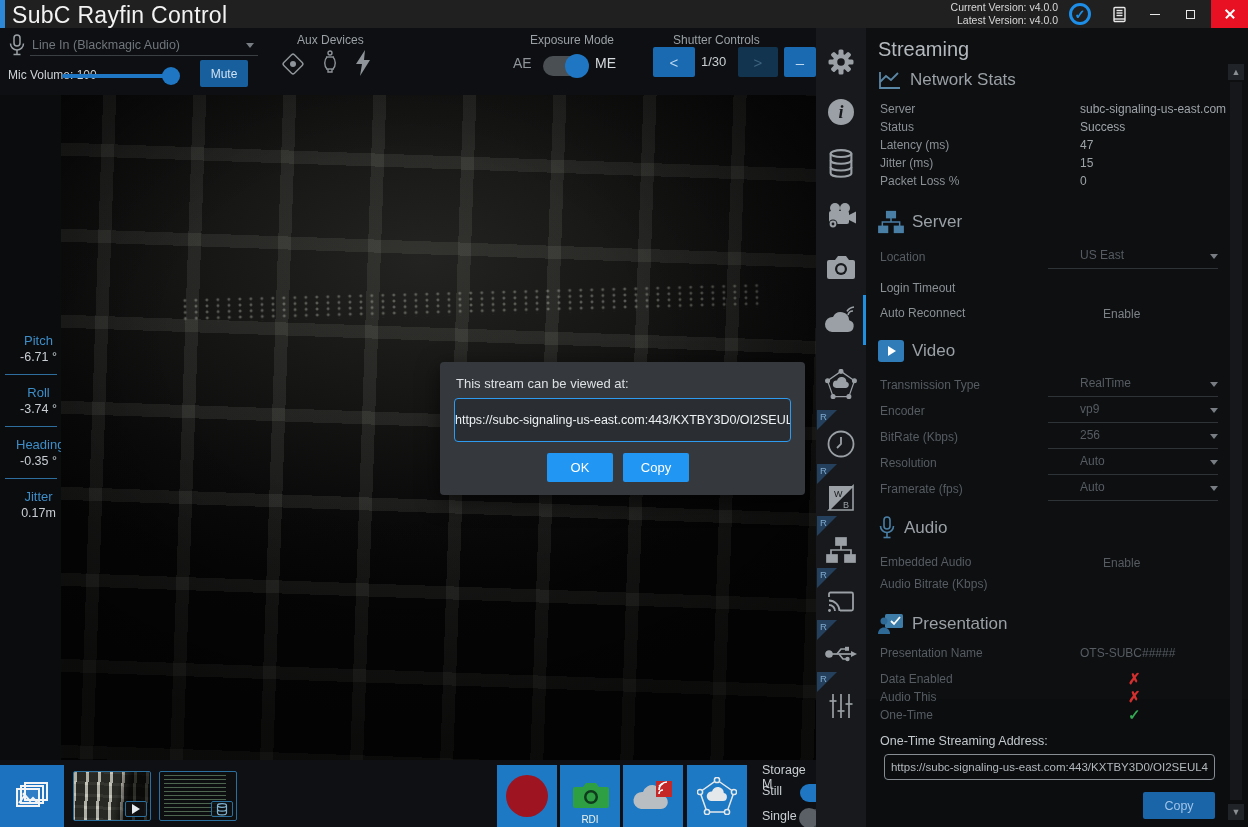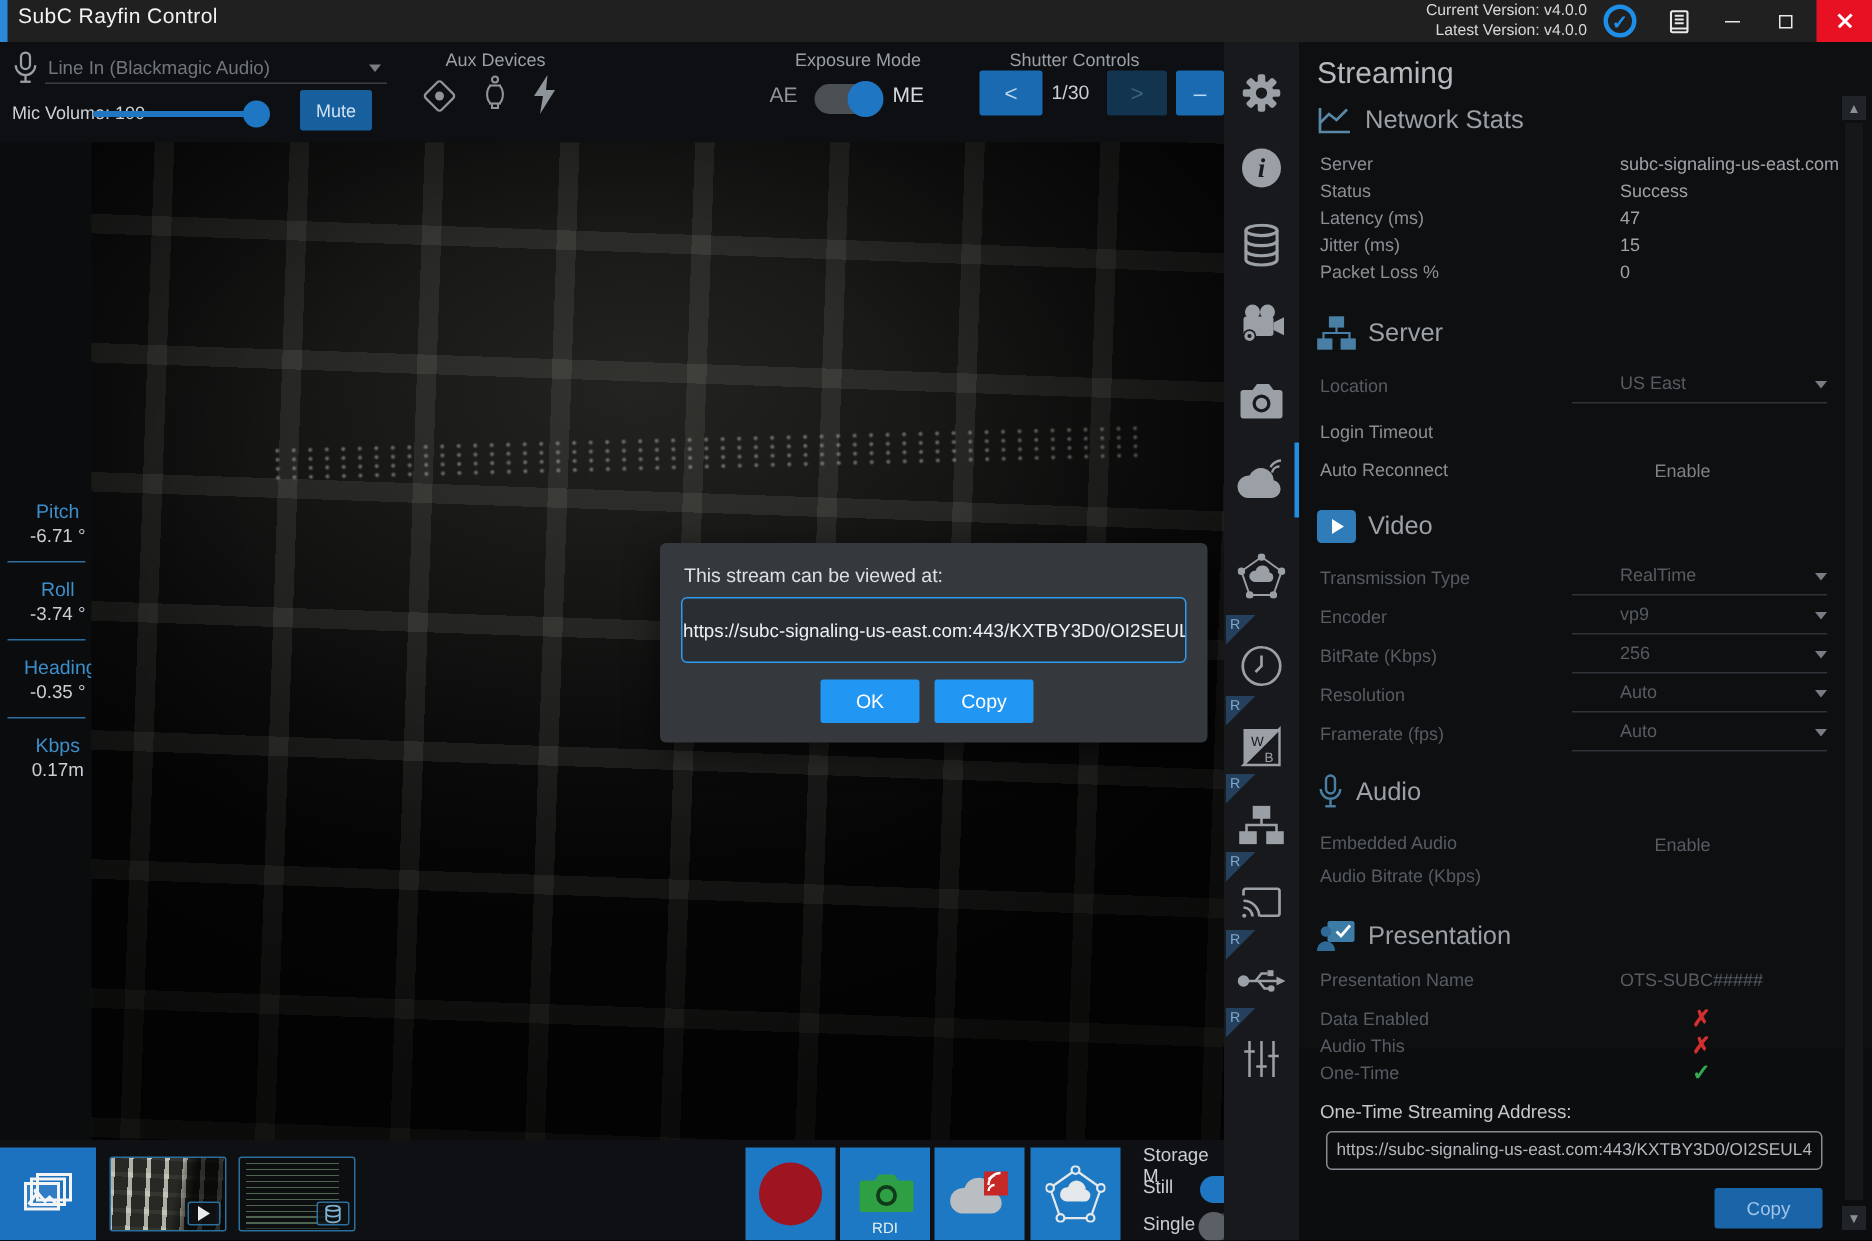--- a/index.html
+++ b/index.html
@@ -4,21 +4,21 @@
 <style>
   * { margin:0; padding:0; box-sizing:border-box; }
   html,body { background:#000; }
   body { font-family:"Liberation Sans", sans-serif; }
   .app { position:relative; width:1248px; height:827px; background:#0b0d0f; overflow:hidden; color:#c6cbd0; }
   .abs { position:absolute; }
 
   
   .titlebar { position:absolute; left:0; top:0; width:1248px; height:28px; background:#202020; }
   .title-accent { position:absolute; left:0; top:0; width:5px; height:28px; background:#2d89d8; }
-  .app-title { position:absolute; left:12px; top:2px; font-size:14px; color:#f2f2f2; letter-spacing:.3px; }
+  .app-title { position:absolute; left:12px; top:2px; font-size:23px; color:#f2f2f2; letter-spacing:.3px; }
   .versions { position:absolute; right:190px; top:1px; text-align:right; font-size:10.5px; color:#d8d8d8; line-height:13px; }
   .tb-btn { position:absolute; top:0; height:28px; display:flex; align-items:center; justify-content:center; }
   .chk-circle { left:1069px; width:28px; border:3px solid #1d8fe8; border-radius:50%; height:22px; width:22px; top:3px; color:#1d8fe8; font-size:13px; font-weight:bold; }
   .min-btn { left:1140px; width:30px; } .max-btn { left:1175px; width:30px; }
   .min-bar { width:10px; height:1px; background:#e8e8e8; }
   .max-box { width:9px; height:9px; border:1px solid #e8e8e8; }
   .close-btn { left:1211px; width:37px; background:#e81123; }
   .xwrap { position:relative; width:12px; height:12px; }
   .xwrap i { position:absolute; left:0; top:5px; width:12px; height:1.6px; background:#fff; }
   .xwrap i:first-child { transform:rotate(45deg);} .xwrap i:last-child { transform:rotate(-45deg);}
@@ -207,21 +207,21 @@
         <div class="tele-label">Roll</div>
         <div class="tele-value">-3.74 °</div>
       </div>
       <div class="tele-div"></div>
       <div class="tele-item">
         <div class="tele-label">Heading</div>
         <div class="tele-value">-0.35 °</div>
       </div>
       <div class="tele-div"></div>
       <div class="tele-item">
-        <div class="tele-label">Kbps</div>
+        <div class="tele-label">Jitter</div>
         <div class="tele-value">0.17m</div>
       </div>
     </div>
   </div>
 
   <div class="scene">
     <div class="scene-grid"></div>
     <div class="sparkles"></div>
     <div class="vignette"></div>
   </div>

